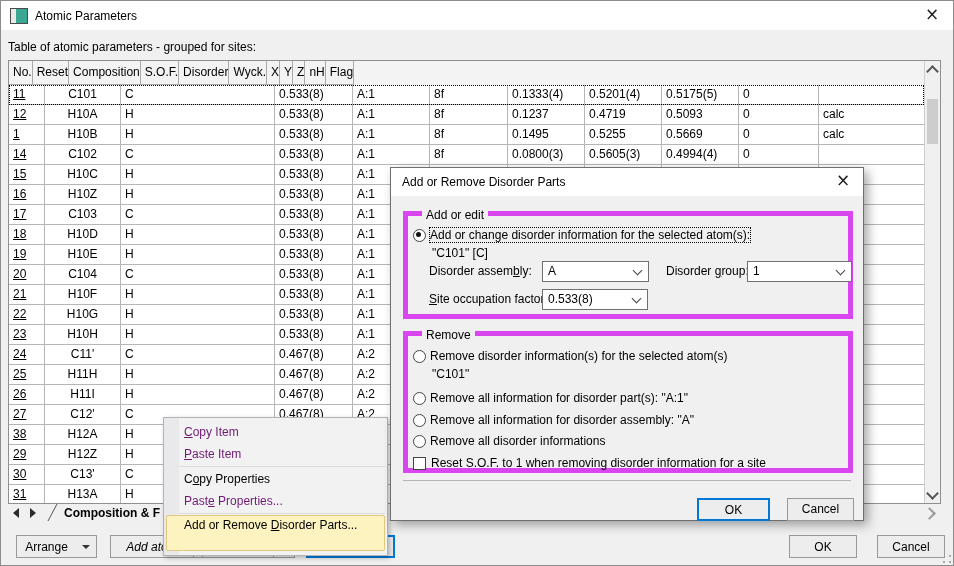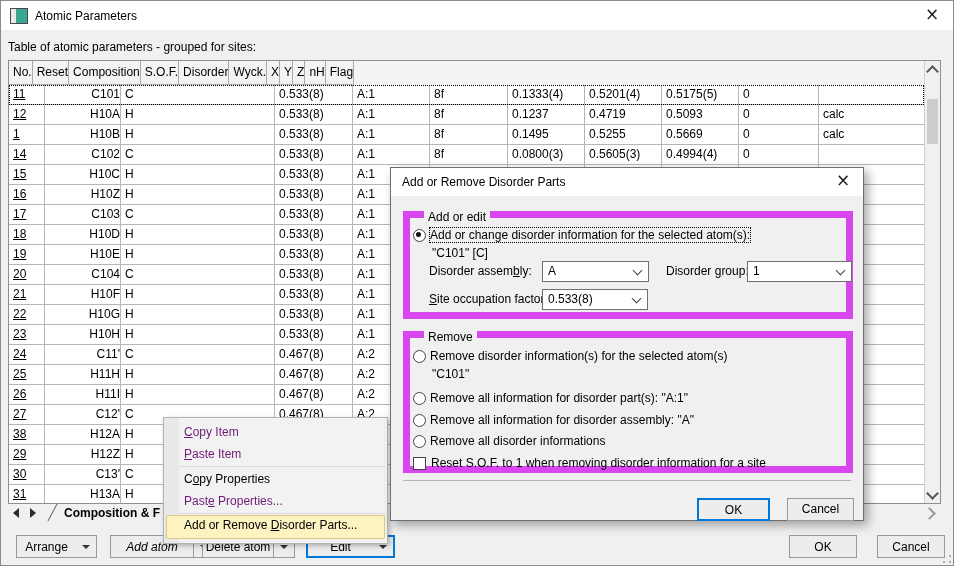--- a/index.html
+++ b/index.html
@@ -19,21 +19,21 @@
   .tbl-label{position:absolute;left:8px;top:40px;}
   #grid{position:absolute;left:8px;top:60px;width:933px;height:444px;background:#fff;
         border:1px solid #8f8f8f;box-sizing:border-box;}
   .gridinner{position:absolute;left:0;top:0;right:16px;bottom:0;overflow:hidden;}
   .hrow{display:flex;height:24px;background:#f3f3f3;box-sizing:border-box;}
   .hc{box-sizing:border-box;border-right:1px solid #a9a9a9;border-bottom:1px solid #a9a9a9;
       padding-left:4px;line-height:23px;overflow:hidden;white-space:nowrap;}
   .trow{display:flex;height:20px;position:relative;background:#fff;}
   .c{box-sizing:border-box;border-right:1px solid #b6b6b6;border-bottom:1px solid #b6b6b6;
      padding-left:4px;line-height:19px;overflow:hidden;white-space:nowrap;}
-  .c1{width:36px;text-decoration:underline;} .c2{width:76px;text-align:right;padding-left:0;} .c3{width:154px;}
+  .c1{width:36px;text-decoration:underline;} .c2{width:76px;text-align:center;padding-left:0;} .c3{width:154px;}
   .c4{width:78px;} .c5{width:77px;} .c6{width:78px;} .c7{width:77px;} .c8{width:77px;}
   .c9{width:77px;} .c10{width:80px;} .c11{flex:1;border-right:none;}
   .trow.selected::after{content:"";position:absolute;inset:0;border:1px dotted #000;pointer-events:none;}
   
   .vscroll{position:absolute;top:0;right:0;width:16px;height:100%;background:#f0f0f0;
            border-left:1px solid #cfcfcf;box-sizing:border-box;}
   .sbtn{position:absolute;left:0;width:15px;height:17px;display:flex;align-items:center;justify-content:center;}
   .chev{width:7px;height:7px;border-left:2px solid #555;border-top:2px solid #555;display:inline-block;}
   .chev.up{transform:rotate(45deg);margin-top:3px;}
   .chev.down{transform:rotate(225deg);margin-bottom:3px;}
@@ -56,29 +56,29 @@
   .tri{width:0;height:0;border-left:4px solid transparent;border-right:4px solid transparent;border-top:4px solid #333;}
   .btn.focused{border:2px solid #0078d7;}
   
   #ctxmenu{position:absolute;left:163px;top:417px;width:225px;background:#f2f2f2;
            border:1px solid #b3b3b3;box-shadow:2px 2px 5px rgba(0,0,0,.25);
            box-sizing:border-box;padding:3px 0;}
   #ctxmenu .gutter{position:absolute;left:0;top:0;bottom:0;width:15px;background:#e9e9ec;}
   .mi{position:relative;height:22px;line-height:22px;padding-left:20px;white-space:nowrap;}
   .mi.disabled{color:#701a75;}
   .msep{height:1px;background:#dcdcdc;margin:1px 2px 1px 14px;}
-  .mi.hl{height:24px;line-height:18px;margin:1px 2px;background:#fdf3c1;
+  .mi.hl{height:36px;line-height:18px;margin:1px 2px;background:#fdf3c1;
          border:1px solid #dfc97f;border-radius:2px;box-sizing:border-box;padding-left:17px;}
   
   #dlg{position:absolute;left:390px;top:167px;width:474px;height:354px;background:#f0f0f0;
        border:1px solid #6e6e6e;box-sizing:border-box;box-shadow:4px 4px 10px rgba(0,0,0,.35);}
   #dlg .dtitle{position:absolute;left:0;top:0;right:0;height:28px;background:#fff;}
   #dlg .dtitle span.t{position:absolute;left:11px;top:7px;}
   .dlgclose{position:absolute;right:8px;top:4px;width:24px;height:20px;text-align:center;}
-  .gbox{position:absolute;border:7px solid #d946ef;box-sizing:border-box;}
+  .gbox{position:absolute;border:5px solid #d946ef;box-sizing:border-box;}
   .gbox .glabel{position:absolute;left:14px;top:-8px;background:#f0f0f0;padding:0 4px;}
   .radio{position:absolute;width:13px;height:13px;border:1px solid #444;border-radius:50%;
          background:#fff;box-sizing:border-box;}
   .radio.sel::after{content:"";position:absolute;left:2px;top:2px;width:5px;height:5px;
          border-radius:50%;background:#111;}
   .cbox{position:absolute;width:13px;height:13px;border:1px solid #444;background:#fff;box-sizing:border-box;}
   .dl{position:absolute;white-space:nowrap;}
   .dl.focusrect{outline:1px dotted #000;}
   .combo{position:absolute;height:21px;background:#fff;border:1px solid #707070;
          box-sizing:border-box;line-height:19px;padding-left:5px;}

